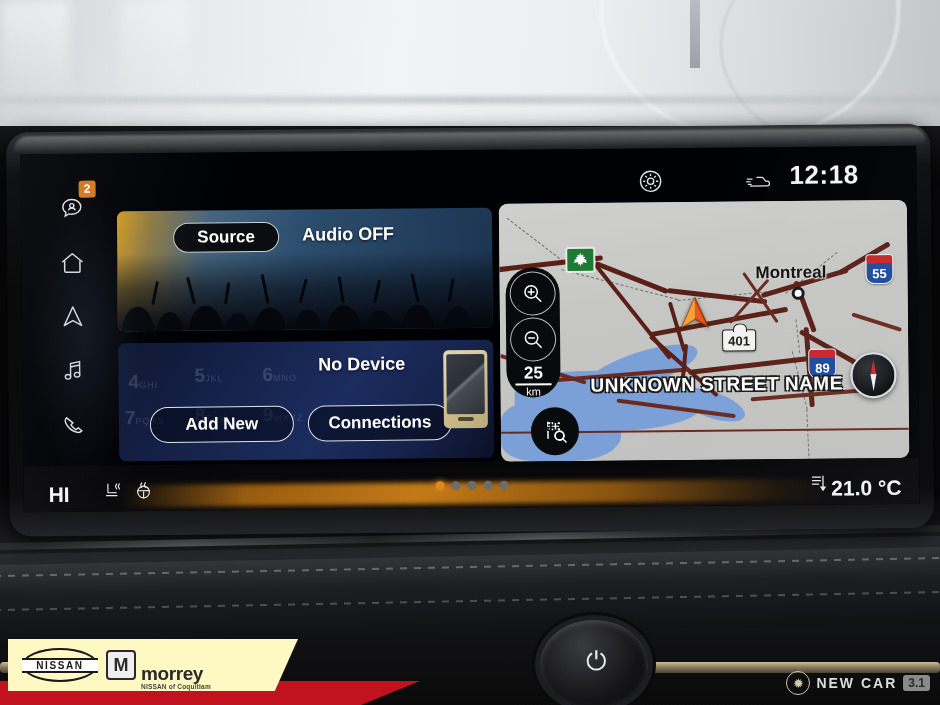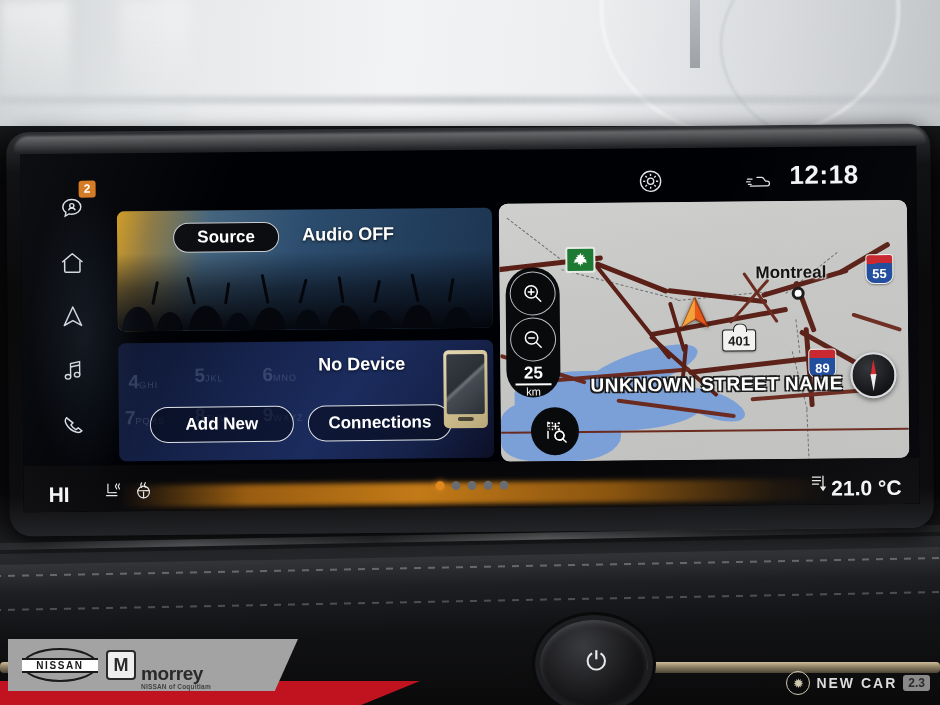--- a/index.html
+++ b/index.html
@@ -371,21 +371,21 @@
   .footer{
     position:absolute; left:0; bottom:0; width:940px; height:68px; z-index:60;
   }
   .red-wedge{
     position:absolute; left:0; bottom:0; width:420px; height:24px;
     background:#c1121f;
     clip-path:polygon(0 0, 100% 0, 86% 100%, 0 100%);
   }
   .logo-card{
     position:absolute; left:8px; bottom:14px; width:290px; height:52px;
-    background:#a3a3a3;
+    background:#fef9c3;
     clip-path:polygon(0 0, 100% 0, 92% 100%, 0 100%);
     display:flex; align-items:center; gap:8px; padding-left:14px;
   }
   .nissan-logo{ position:relative; width:76px; height:34px; }
   .nissan-ring{
     position:absolute; inset:0; border:2.2px solid #1a1a1a; border-radius:50%;
   }
   .nissan-bar{
     position:absolute; left:0; top:50%; margin-top:-7px; width:76px; height:15px;
     background:#fff; border-top:2.2px solid #1a1a1a; border-bottom:2.2px solid #1a1a1a;
@@ -719,17 +719,17 @@
           <div class="morrey-nm">morrey</div>
           <div class="morrey-sub">NISSAN of Coquitlam</div>
         </div>
       </div>
     </div>
 
 
     <div class="newcar">
       <div class="nc-badge">✹</div>
       <div class="nc-text">NEW CAR</div>
-      <div class="nc-20">2.3</div>
+      <div class="nc-20">3.1</div>
     </div>
   </div>
 
 </div>
 
 </body></html>

